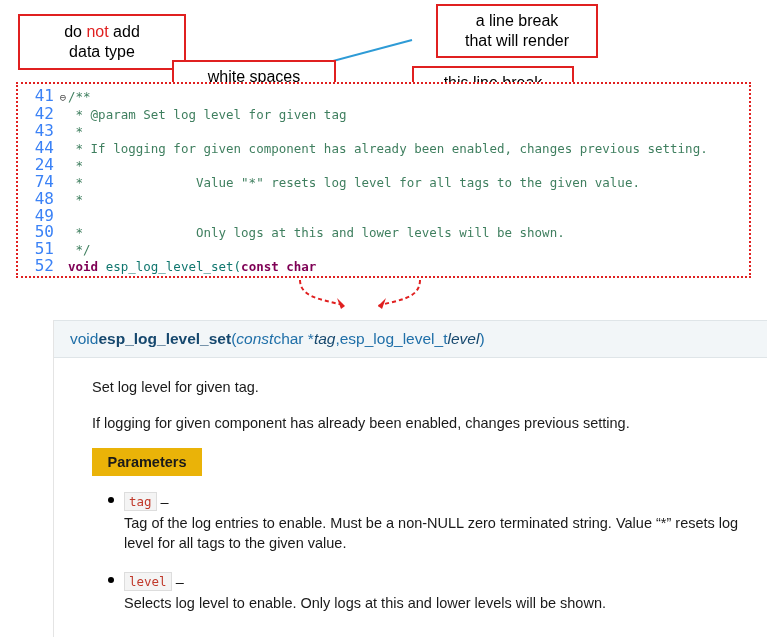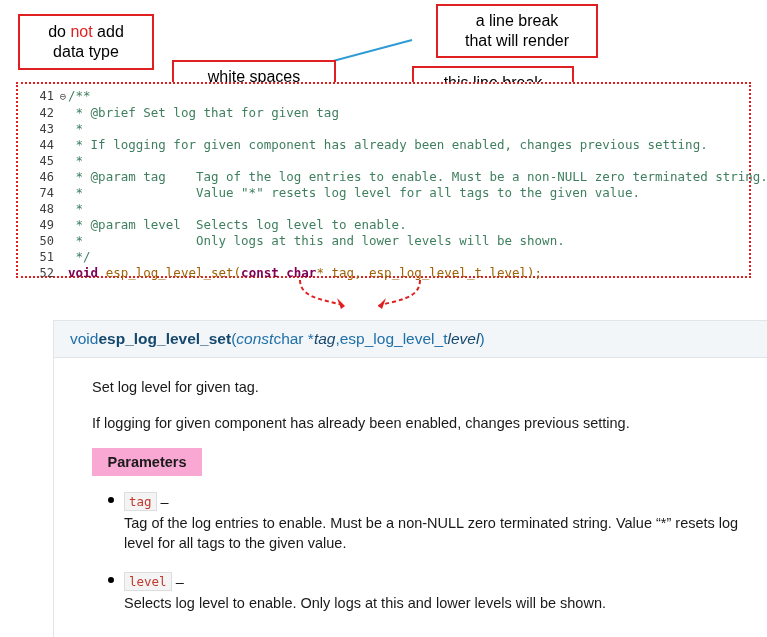--- a/index.html
+++ b/index.html
@@ -30,21 +30,21 @@
     padding: 4px 8px;
     box-sizing: border-box;
   }
   .callout .hl {
     color: #e02020;
   }
 
   #callout-datatype {
     left: 18px;
     top: 14px;
-    width: 136px;
+    width: 168px;
     height: 56px;
   }
   #callout-whitespace {
     left: 172px;
     top: 40px;
     width: 164px;
     height: 54px;
     margin-top: 20px;
   }
   #callout-linebreak-render {
@@ -87,39 +87,39 @@
     align-items: baseline;
     font-family: "DejaVu Sans Mono", monospace;
     font-size: 12.5px;
     line-height: 16px;
     white-space: pre;
   }
   .ln {
     width: 34px;
     min-width: 34px;
     text-align: right;
-    color: #404040;
+    color: #3b82f6;
     font-family: "DejaVu Sans Mono", monospace;
-    font-size: 12px;
+    font-size: 16px;
     padding-right: 4px;
     user-select: none;
   }
   .fold {
     width: 10px;
     min-width: 10px;
     text-align: center;
     color: #555555;
     font-size: 11px;
   }
   .code-text {
     white-space: pre;
   }
   .c-comment { color: #3f7f5f; }
   .c-kw { color: #7f0055; font-weight: bold; }
-  .c-plain { color: #a16207; }
+  .c-plain { color: #0f766e; }
 
   
   #doc-panel {
     position: absolute;
     left: 53px;
     top: 320px;
     width: 714px;
     height: 317px;
     background: #ffffff;
     border-left: 1px solid #e4e4e4;
@@ -156,21 +156,21 @@
   }
   #doc-p1 { left: 38px; top: 58px; width: 620px; }
   #doc-p2 { left: 38px; top: 94px; width: 640px; }
 
   #doc-params-header {
     position: absolute;
     left: 38px;
     top: 128px;
     width: 110px;
     height: 28px;
-    background: #f9a8d4;
+    background: #eab308;
     display: flex;
     align-items: center;
     justify-content: center;
     font-size: 14.5px;
     font-weight: bold;
     color: #1a1a1a;
   }
 
   .param-item {
     position: absolute;
@@ -259,52 +259,49 @@
     <span>will </span><span class="hl">not</span><span> render</span>
   </div>
 </div>
 
 <div id="code-block">
 
   <div class="code-line">
     <span class="ln">41</span><span class="fold">⊖</span><span class="code-text c-comment">/**</span>
   </div>
   <div class="code-line">
-    <span class="ln">42</span><span class="fold"></span><span class="code-text c-comment"> * @brief Set log that for given tag</span>
+    <span class="ln">42</span><span class="fold"></span><span class="code-text c-comment"> * @param Set log level for given tag</span>
   </div>
   <div class="code-line">
     <span class="ln">43</span><span class="fold"></span><span class="code-text c-comment"> *</span>
   </div>
   <div class="code-line">
     <span class="ln">44</span><span class="fold"></span><span class="code-text c-comment"> * If logging for given component has already been enabled, changes previous setting.</span>
   </div>
   <div class="code-line">
-    <span class="ln">45</span><span class="fold"></span><span class="code-text c-comment"> *</span>
-  </div>
-  <div class="code-line">
-    <span class="ln">46</span><span class="fold"></span><span class="code-text c-comment"> * @param tag    Tag of the log entries to enable. Must be a non-NULL zero terminated string.</span>
+    <span class="ln">24</span><span class="fold"></span><span class="code-text c-comment"> *</span>
   </div>
   <div class="code-line">
     <span class="ln">74</span><span class="fold"></span><span class="code-text c-comment"> *               Value "*" resets log level for all tags to the given value.</span>
   </div>
   <div class="code-line">
     <span class="ln">48</span><span class="fold"></span><span class="code-text c-comment"> *</span>
   </div>
   <div class="code-line">
-    <span class="ln">49</span><span class="fold"></span><span class="code-text c-comment"> * @param level  Selects log level to enable.</span>
+    <span class="ln">49</span><span class="fold"></span>
   </div>
   <div class="code-line">
     <span class="ln">50</span><span class="fold"></span><span class="code-text c-comment"> *               Only logs at this and lower levels will be shown.</span>
   </div>
   <div class="code-line">
     <span class="ln">51</span><span class="fold"></span><span class="code-text c-comment"> */</span>
   </div>
 
   <div class="code-line">
-    <span class="ln">52</span><span class="fold"></span><span class="code-text c-kw">void</span><span class="code-text c-plain"> esp_log_level_set(</span><span class="code-text c-kw">const char</span><span class="code-text c-plain">* tag, esp_log_level_t level);</span>
+    <span class="ln">52</span><span class="fold"></span><span class="code-text c-kw">void</span><span class="code-text c-plain"> esp_log_level_set(</span><span class="code-text c-kw">const char</span>
   </div>
 </div>
 
 <div id="doc-panel">
 
   <div id="doc-signature">
     <span class="sig-type">void </span>
       <span class="sig-name">esp_log_level_set</span>
       <span class="sig-punct">(</span>
       <span class="sig-kw">const</span>

